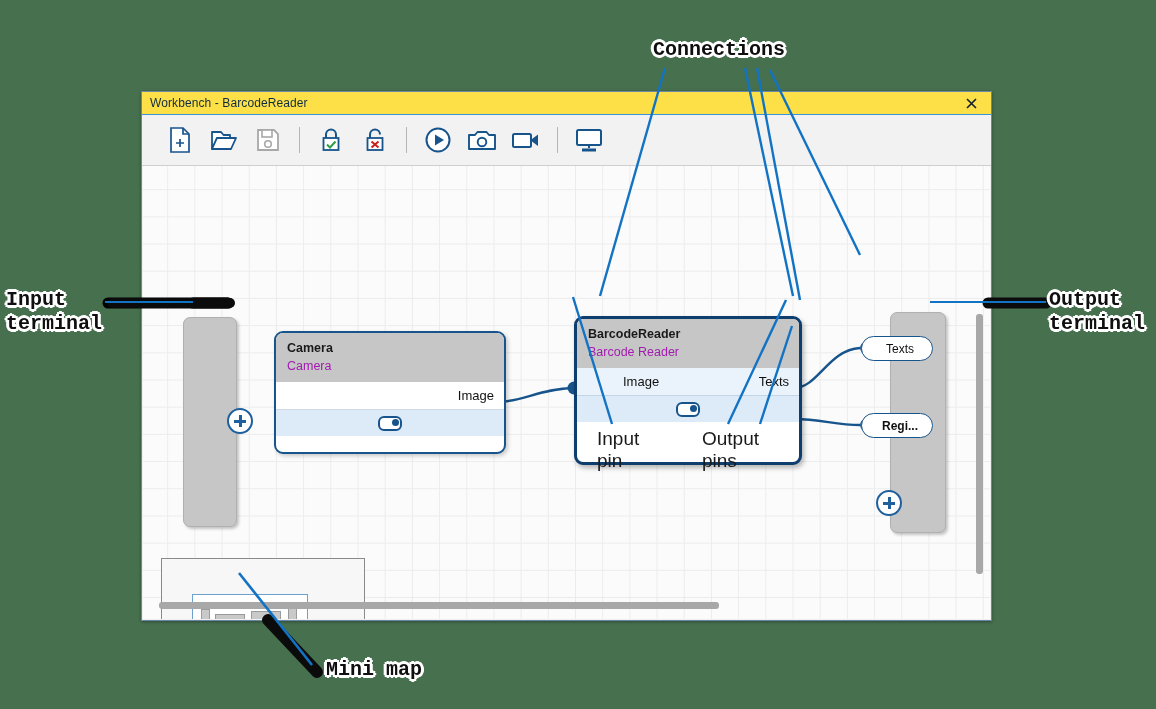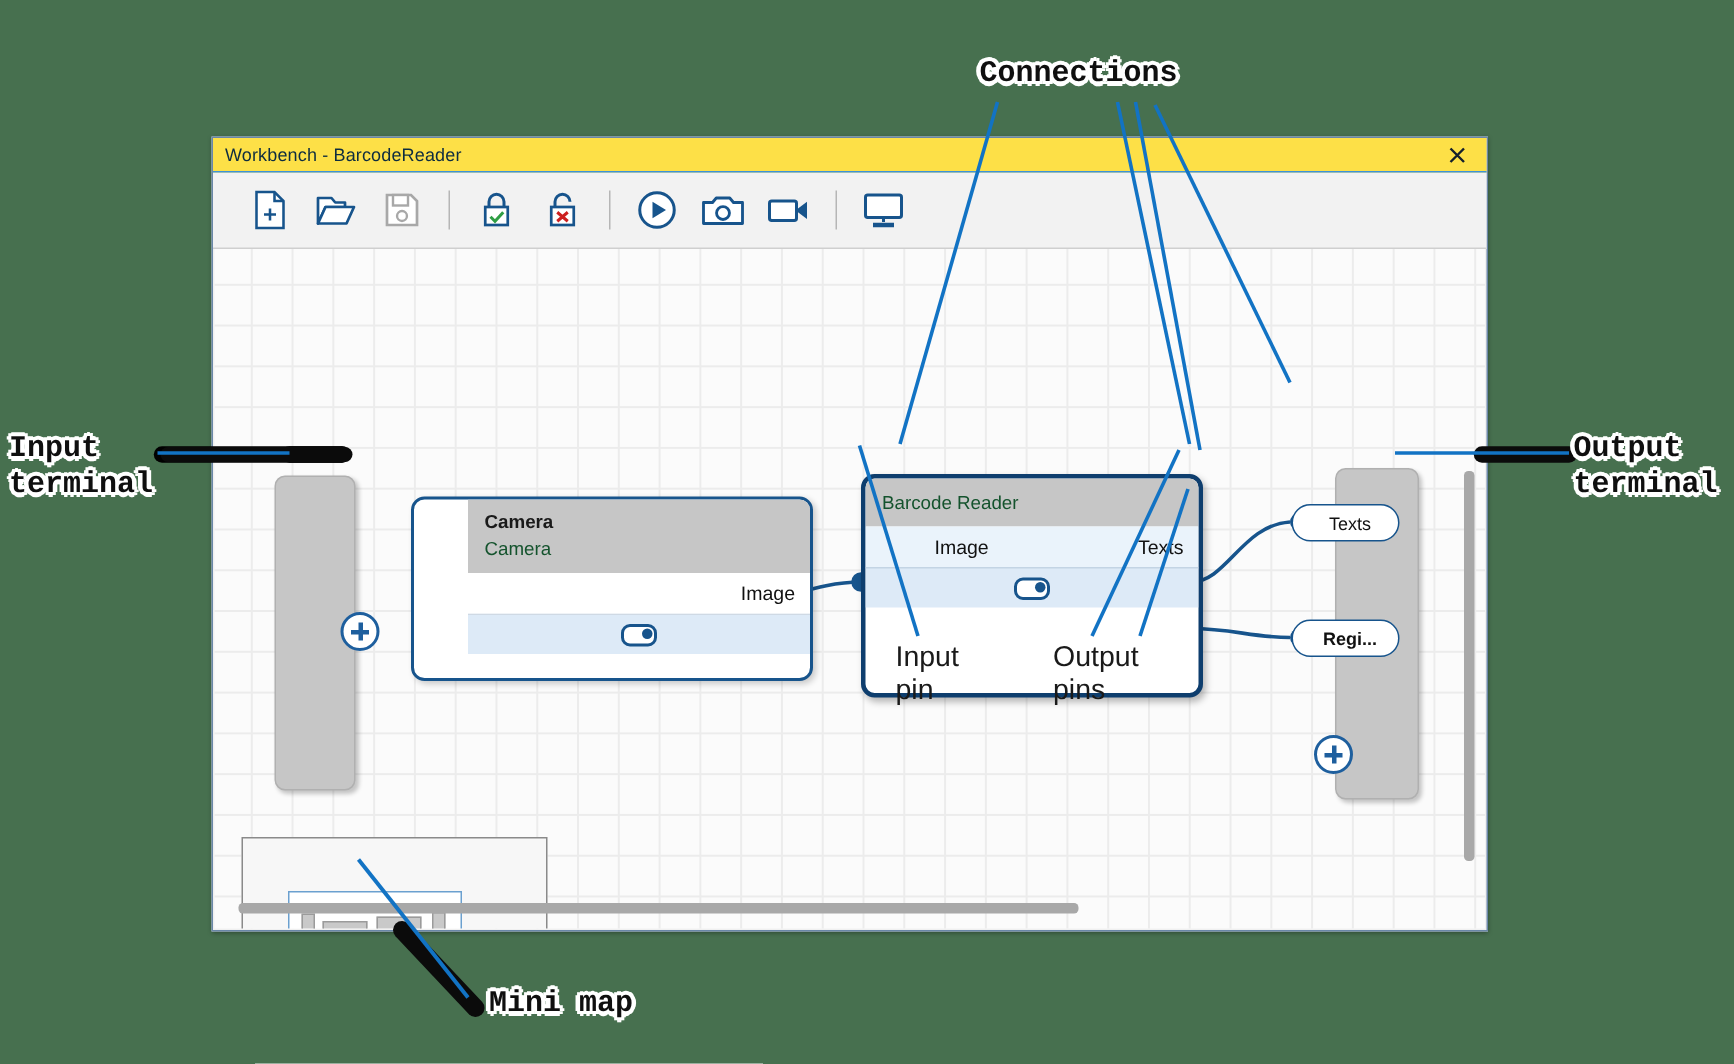--- a/index.html
+++ b/index.html
@@ -61,25 +61,25 @@
   .plus{
     position:absolute;width:22px;height:22px;border-radius:50%;
     background:#fff;border:2px solid #1e5f9e;
     display:flex;align-items:center;justify-content:center;cursor:pointer;
   }
   .plus:before{content:"";position:absolute;width:12px;height:3px;background:#1e5f9e;}
   .plus:after{content:"";position:absolute;width:3px;height:12px;background:#1e5f9e;}
 
   
   .node{position:absolute;border-radius:9px;overflow:hidden;background:#fff;}
-  .node.plain{border:2px solid #17548c;box-shadow:2px 2px 4px rgba(0,0,0,.2);padding-left:36px;}
+  .node.plain{border:2px solid #17548c;box-shadow:2px 2px 4px rgba(0,0,0,.2);}
   .node.selected{border:3px solid #0e3e6e;box-shadow:2px 3px 5px rgba(0,0,0,.28);}
   .node-head{background:#c6c6c6;padding:7px 10px 7px 11px;}
   .node-title{font-size:12.5px;font-weight:bold;color:#1a1a1a;line-height:1.35;}
-  .node-sub{font-size:12.5px;color:#14532d;line-height:1.45;}
+  .node-sub{font-size:12.5px;color:#a21caf;line-height:1.45;}
   .node-body{background:#fff;position:relative;}
   .node.selected .node-body{background:#eaf3fb;}
   .pinrow{position:relative;height:27px;display:flex;align-items:center;font-size:13px;color:#111;margin-left:36px;}
   .pinrow.out{justify-content:flex-end;padding-right:10px;}
   .pinrow.in{justify-content:flex-start;padding-left:10px;}
   .node-foot{
     background:#ddeaf7;border-top:1px solid #cfd9e4;height:26px;
     display:flex;align-items:center;justify-content:center;
   }
   .node.plain .node-foot{background:#ddeaf7;}
@@ -272,20 +272,21 @@
             <span>Image</span>
           </div>
         </div>
         <div class="node-foot">
           <div class="toggle"></div>
         </div>
       </div>
 
       <div class="node selected" style="left:431px;top:150px;width:222px;height:143px;">
         <div class="node-head">
+          <div class="node-title">BarcodeReader</div>
           <div class="node-sub">Barcode Reader</div>
         </div>
         <div class="node-body">
           <div class="pinrow in" style="position:absolute;left:0;top:0;width:100%;">
             <span>Image</span>
           </div>
           <div class="pinrow out">
             <span>Texts</span>
           </div>
         </div>

